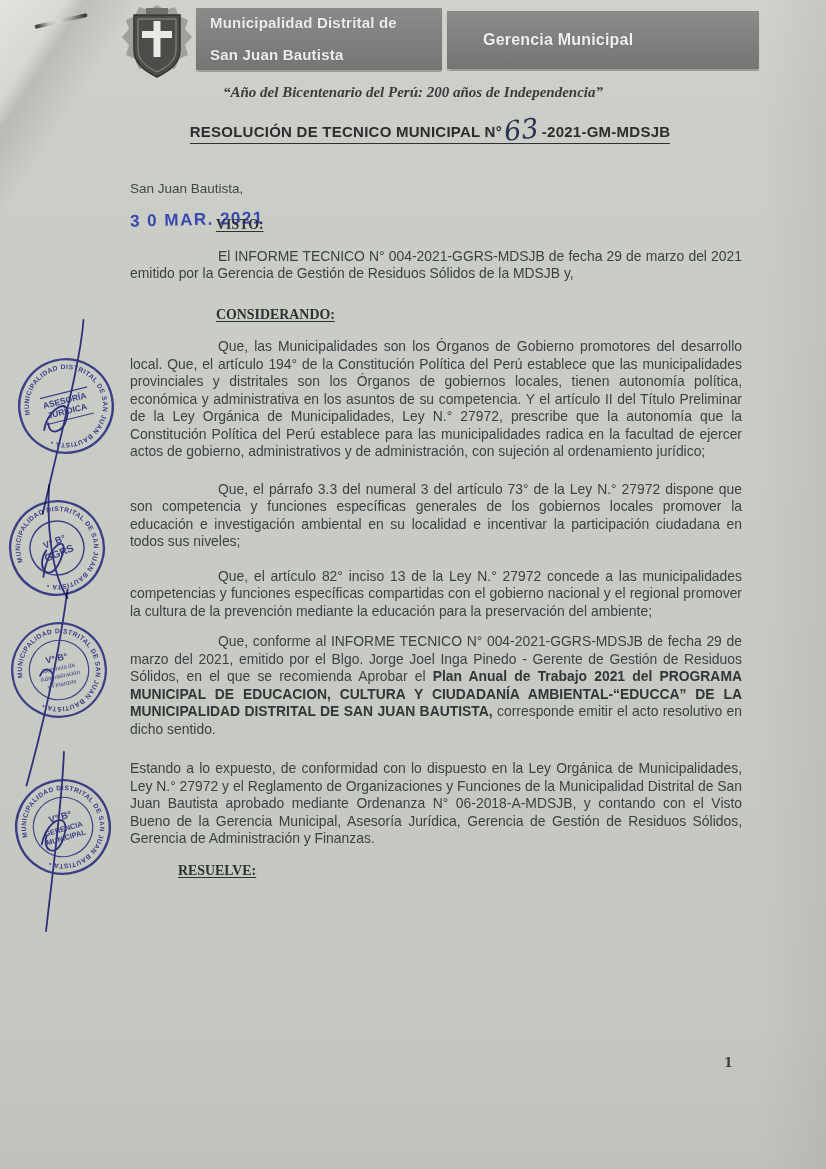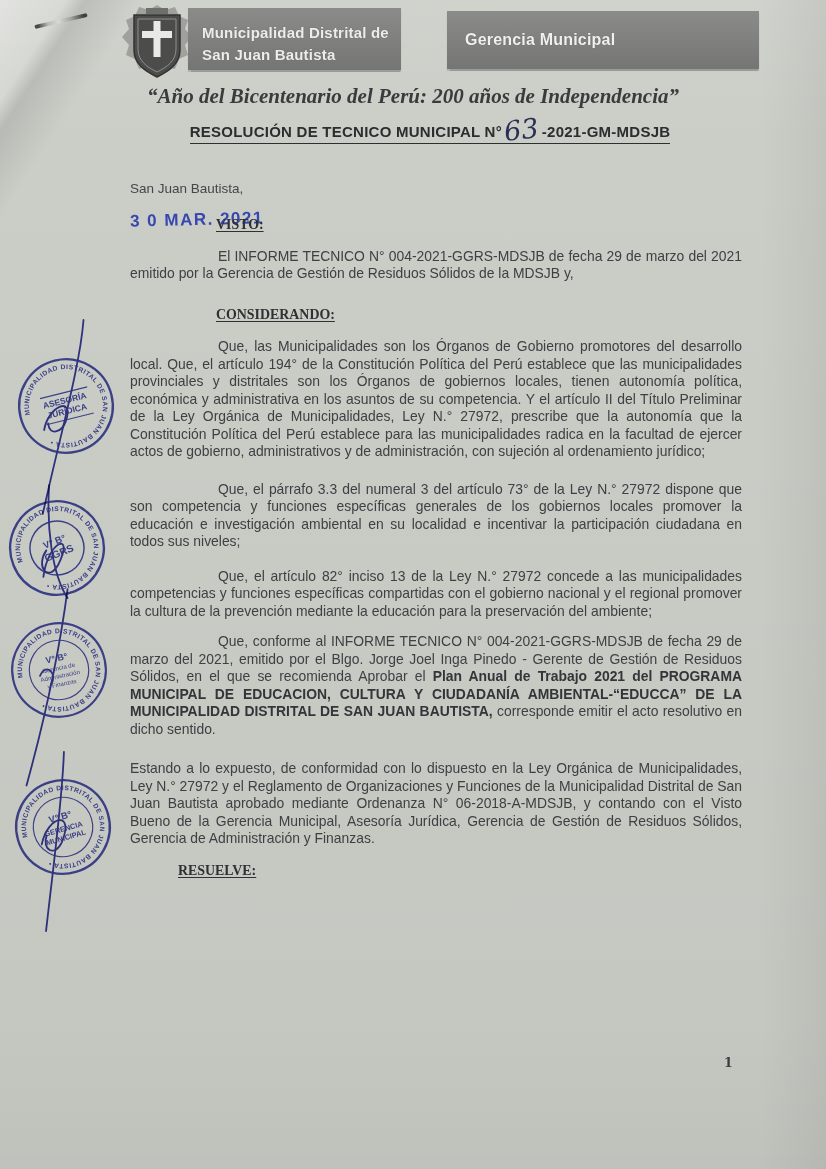--- a/index.html
+++ b/index.html
@@ -12,27 +12,27 @@
       #cbcdc7;
     font-family:"Liberation Sans",sans-serif;
     color:#3e4144;
   }
   .staple{position:absolute;left:34px;top:19px;width:54px;height:4px;
     transform:rotate(-13deg);border-radius:2px;
     background:linear-gradient(to right,#4a4a48 0 7%,#b9bab6 25%,#d8d9d5 45%,#9fa09c 70%,#3f3f3d 93%);}
   
   .logo{position:absolute;left:121px;top:4px;width:72px;height:76px;}
   .hbar{position:absolute;background:linear-gradient(#8b8b8a,#757574);box-shadow:0 1.5px 1px rgba(0,0,0,0.25);}
-  .hbar1{left:188px;top:8px;width:213px;height:62px;padding-left:14px;box-sizing:border-box;
-    display:flex;flex-direction:column;justify-content:space-between;padding-top:16px;padding-bottom:7px;}
+  .hbar1{left:196px;top:8px;width:246px;height:62px;padding-left:14px;box-sizing:border-box;
+    display:flex;flex-direction:column;justify-content:space-between;padding-top:6px;padding-bottom:7px;}
   .hbar1 span{color:#ededeb;font-size:15px;font-weight:600;letter-spacing:0.2px;text-shadow:0 0 1px rgba(0,0,0,.25);}
-  .hbar2{left:447px;top:11px;width:312px;height:58px;display:flex;align-items:center;box-sizing:border-box;padding-left:18px;}
+  .hbar2{left:447px;top:11px;width:312px;height:58px;display:flex;align-items:center;box-sizing:border-box;padding-left:36px;}
   .hbar2 span{color:#f0f0ee;font-size:16px;font-weight:700;letter-spacing:0.2px;text-shadow:0 0 1px rgba(0,0,0,.3);}
   .motto{position:absolute;left:0;top:84px;width:826px;text-align:center;
-    font-family:"Liberation Serif",serif;font-style:italic;font-weight:bold;font-size:21px;color:#393b3d;}
+    font-family:"Liberation Serif",serif;font-style:italic;font-weight:bold;font-size:15px;color:#393b3d;}
   
   .title{position:absolute;left:110px;top:123px;width:640px;text-align:center;}
   .title .tline{display:inline-block;border-bottom:1.6px solid #2d2f31;padding-bottom:3px;
     font-weight:bold;font-size:15px;letter-spacing:0.25px;color:#2b2d2f;white-space:nowrap;}
   .hand-number{display:inline-block;font-family:"DejaVu Serif",serif;font-style:italic;font-weight:normal;
     font-size:27px;line-height:0;color:#283055;transform:rotate(-7deg);margin:0 3px 0 2px;position:relative;top:2px;}
   
   .dateline{position:absolute;left:130px;top:181px;width:594px;display:flex;justify-content:flex-end;align-items:baseline;gap:14px;flex-direction:column;}
   .place{font-size:13.5px;color:#44474a;}
   .date-stamp{font-weight:bold;font-size:17px;letter-spacing:1.5px;color:#3647b0;transform:rotate(-1.5deg);white-space:nowrap;}

